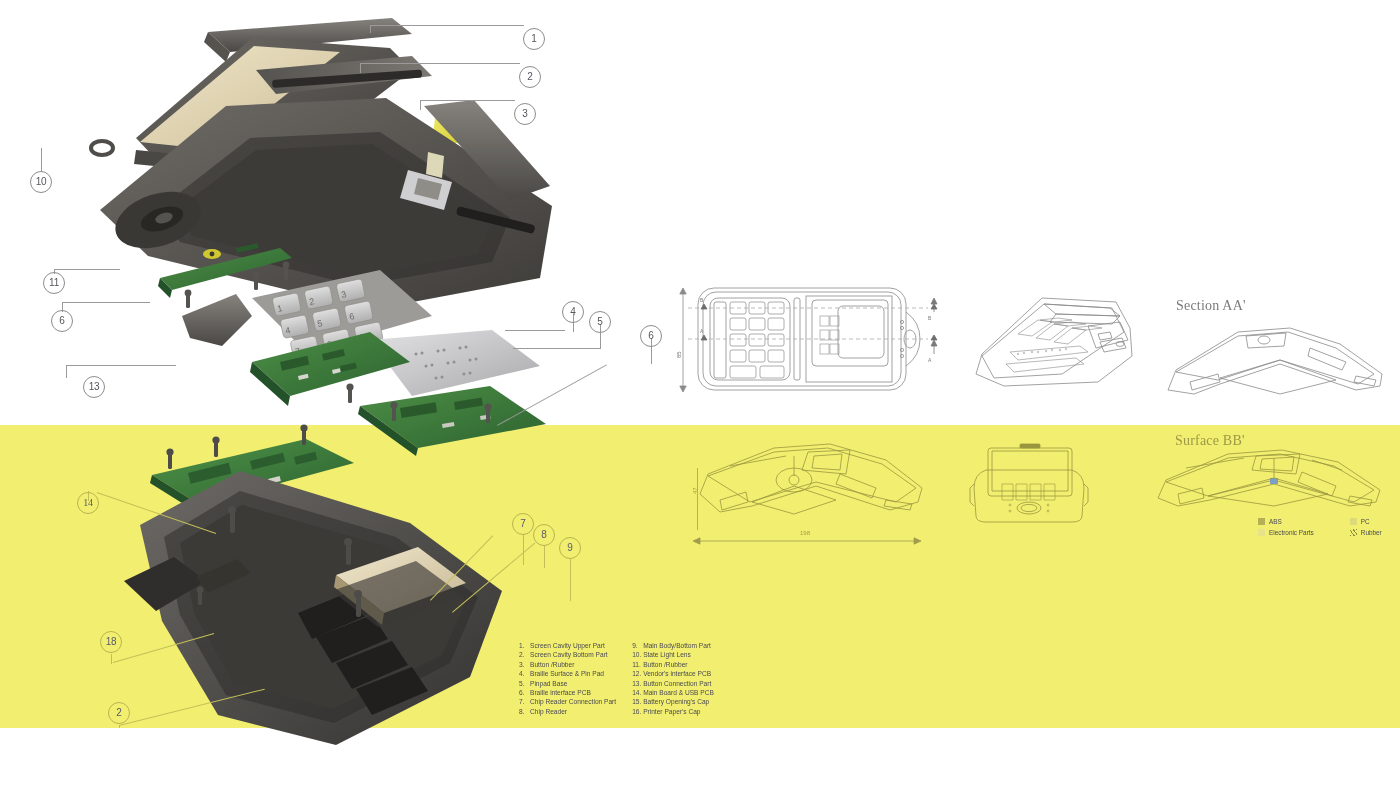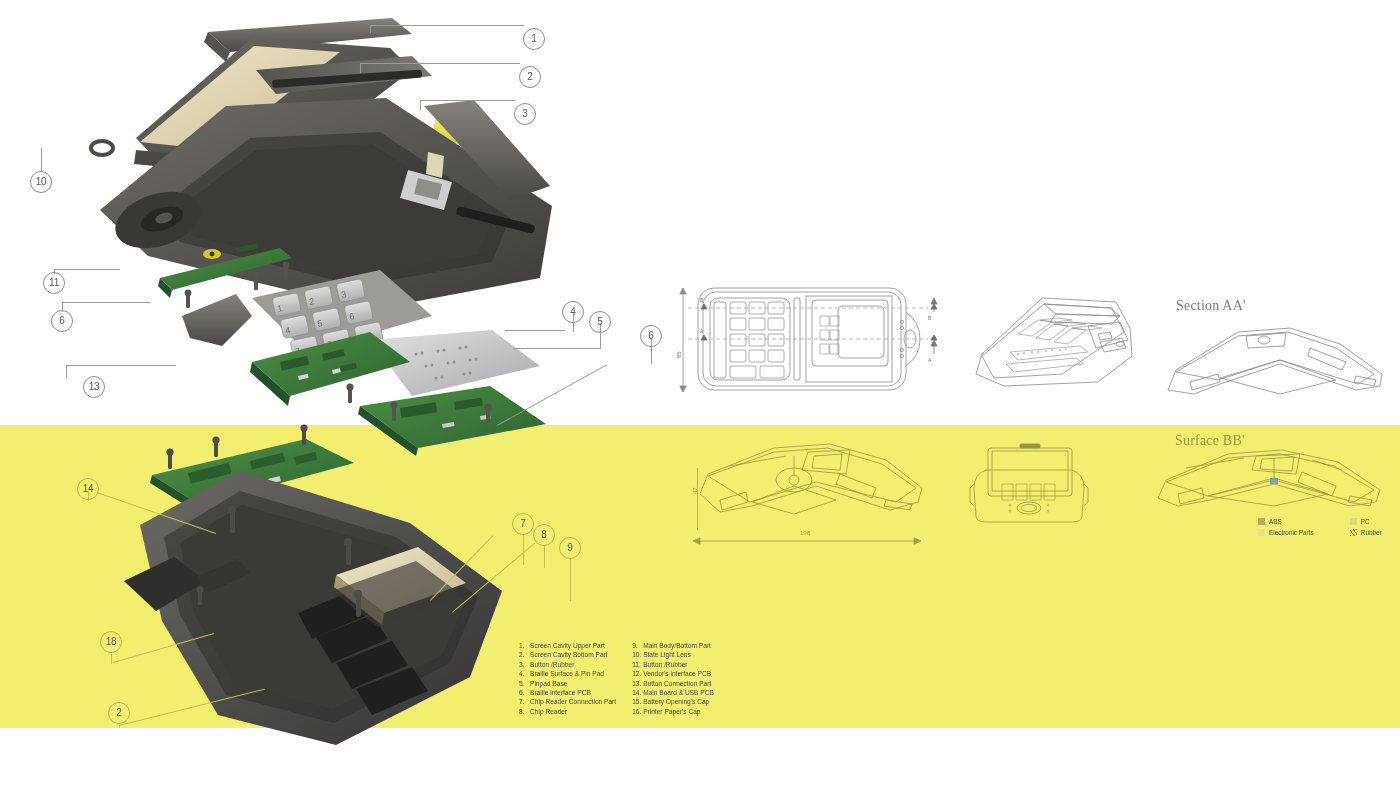--- a/index.html
+++ b/index.html
@@ -417,21 +417,21 @@
       <div class="callout" style="left: 562px; top: 301px;">4</div>
       <div class="callout" style="left: 589px; top: 311px;">5</div>
       <div class="callout" style="left: 640px; top: 325px;">6</div>
       <div class="callout onyellow" style="left: 512px; top: 513px;">7</div>
       <div class="callout onyellow" style="left: 533px; top: 524px;">8</div>
       <div class="callout onyellow" style="left: 559px; top: 537px;">9</div>
       <div class="callout" style="left: 30px; top: 171px;">10</div>
       <div class="callout" style="left: 43px; top: 272px;">11</div>
       <div class="callout" style="left: 51px; top: 310px;">6</div>
       <div class="callout" style="left: 55px; top: 376px; margin-left: 28px;">13</div>
-      <div class="callout onyellow" style="left: 77px; top: 478px;">14</div>
+      <div class="callout onyellow" style="left: 77px; top: 492px; font-family: Liberation Serif, serif;">14</div>
       <div class="callout onyellow" style="left: 100px; top: 631px;">18</div>
       <div class="callout onyellow" style="left: 108px; top: 702px;">2</div>
     </div>
 
   <div class="tech" style="left:688px; top:282px;">
     <svg width="240" height="115" viewBox="0 0 240 115">
       <g fill="none" stroke="#8a8a8a" stroke-width="0.8">
         <rect x="10" y="6" width="208" height="102" rx="16"></rect>
         <rect x="15" y="10" width="198" height="94" rx="13"></rect>
         <rect x="22" y="16" width="80" height="82" rx="8"></rect>

